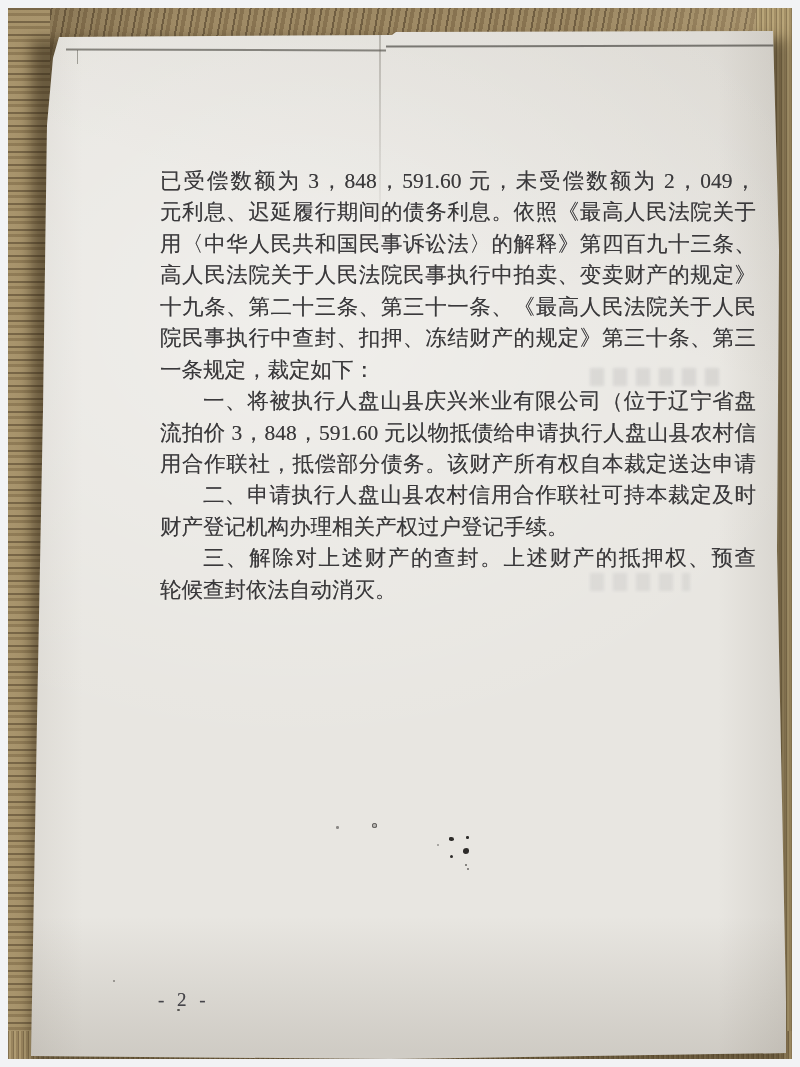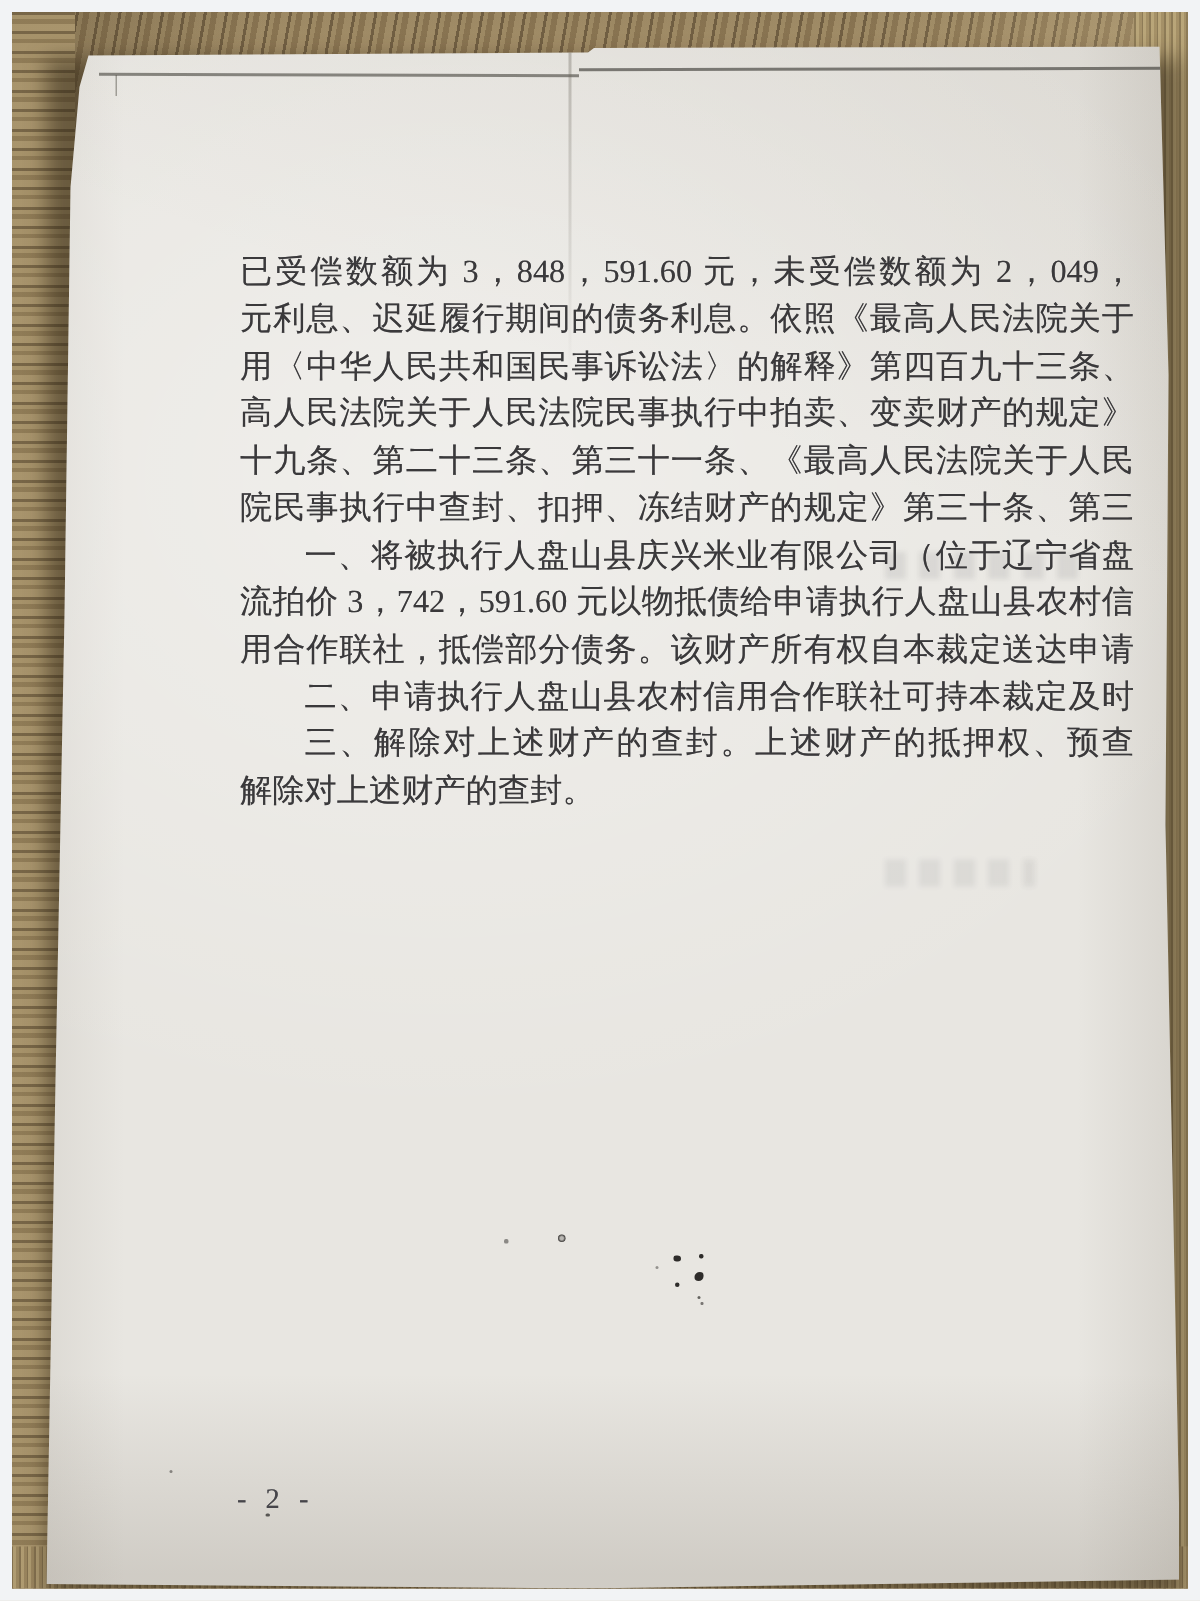--- a/index.html
+++ b/index.html
@@ -128,26 +128,28 @@
     <div class="ghost ghost-a"></div>
     <div class="ghost ghost-b"></div>
 
     <div class="doc-text">
         <div class="line full">已受偿数额为 3，848，591.60 元，未受偿数额为 2，049，892.40</div>
         <div class="line full">元利息、迟延履行期间的债务利息。依照《最高人民法院关于适</div>
         <div class="line full">用〈中华人民共和国民事诉讼法〉的解释》第四百九十三条、《最</div>
         <div class="line full">高人民法院关于人民法院民事执行中拍卖、变卖财产的规定》第</div>
         <div class="line full">十九条、第二十三条、第三十一条、《最高人民法院关于人民法</div>
         <div class="line full">院民事执行中查封、扣押、冻结财产的规定》第三十条、第三十</div>
+        <div class="line">一条规定，裁定如下：</div>
         <div class="line full indent">一、将被执行人盘山县庆兴米业有限公司（位于辽宁省盘山</div>
-        <div class="line full">流拍价 3，742，591.60 元以物抵债给申请执行人盘山县农村信</div>
+        <div class="line full">流拍价 3，848，591.60 元以物抵债给申请执行人盘山县农村信</div>
         <div class="line full">用合作联社，抵偿部分债务。该财产所有权自本裁定送达申请执</div>
         <div class="line full indent">二、申请执行人盘山县农村信用合作联社可持本裁定及时到</div>
+        <div class="line">财产登记机构办理相关产权过户登记手续。</div>
         <div class="line full indent">三、解除对上述财产的查封。上述财产的抵押权、预查封、</div>
-        <div class="line">解除对上述财产的查封。</div>
+        <div class="line">轮候查封依法自动消灭。</div>
       </div>
 
     <div class="page-number">- 2 -</div>
 
     <div class="speck" style="left:306px;top:796px;width:2.5px;height:2.5px;opacity:.5;"></div>
     <div class="speck" style="left:342px;top:793px;width:5px;height:5px;background:radial-gradient(circle, rgba(46,44,42,.25) 30%, #2e2c2a 72%);"></div>
     <div class="speck" style="left:419px;top:807px;width:4.5px;height:4px;border-radius:40% 60% 50% 50%;"></div>
     <div class="speck" style="left:436px;top:806px;width:2.6px;height:2.6px;"></div>
     <div class="speck" style="left:407px;top:814px;width:2px;height:2px;opacity:.45;"></div>
     <div class="speck" style="left:433px;top:818px;width:6px;height:5.5px;border-radius:60% 40% 55% 45%;"></div>

